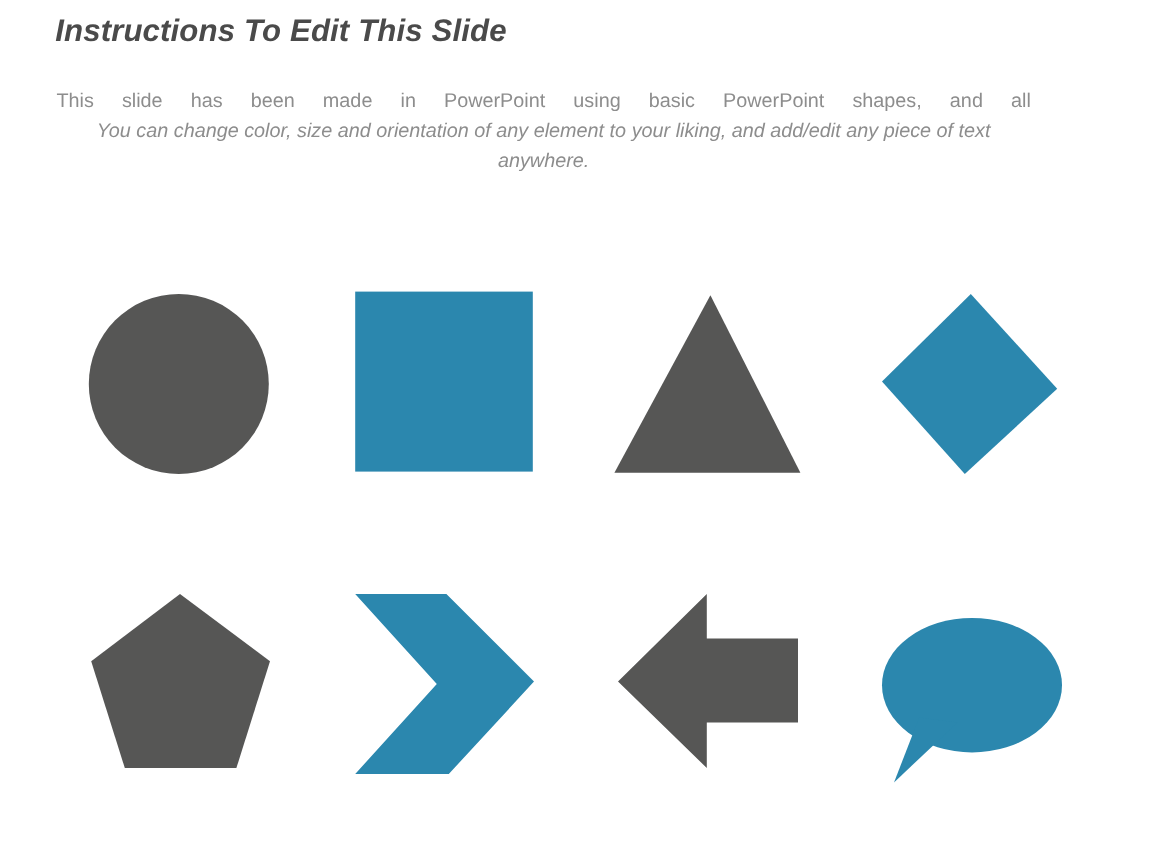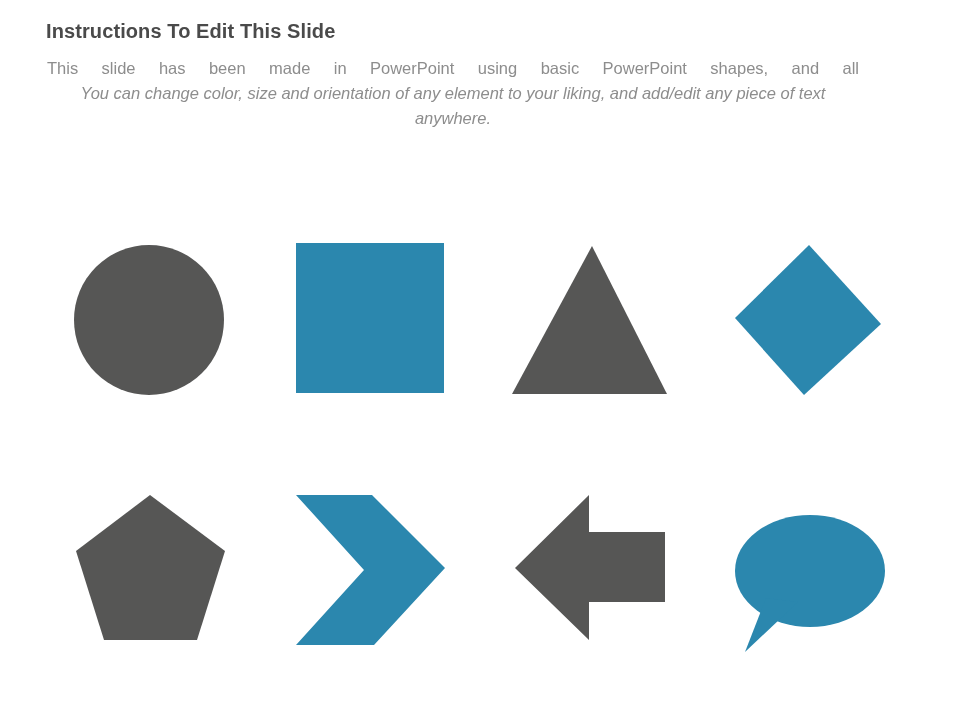--- a/index.html
+++ b/index.html
@@ -16,32 +16,33 @@
     width: 960px;
     height: 720px;
     background: #ffffff;
     overflow: hidden;
   }
 
   
   .slide-title {
     position: absolute;
     left: 46px;
-    top: 20px;
-    font-size: 20px;
+    top: 10px;
+    font-size: 26px;
+    font-style: italic;
     font-weight: 600;
     color: #4a4a4a;
     letter-spacing: 0.1px;
     white-space: nowrap;
   }
 
   .body-text {
     position: absolute;
     left: 47px;
-    top: 56px;
+    top: 72px;
     width: 812px;
     font-size: 16.5px;
     line-height: 25px;
     color: #8d8d8d;
   }
   .body-text .para-justified {
     text-align: justify;
     margin: 0;
   }
   .body-text .para-left {

